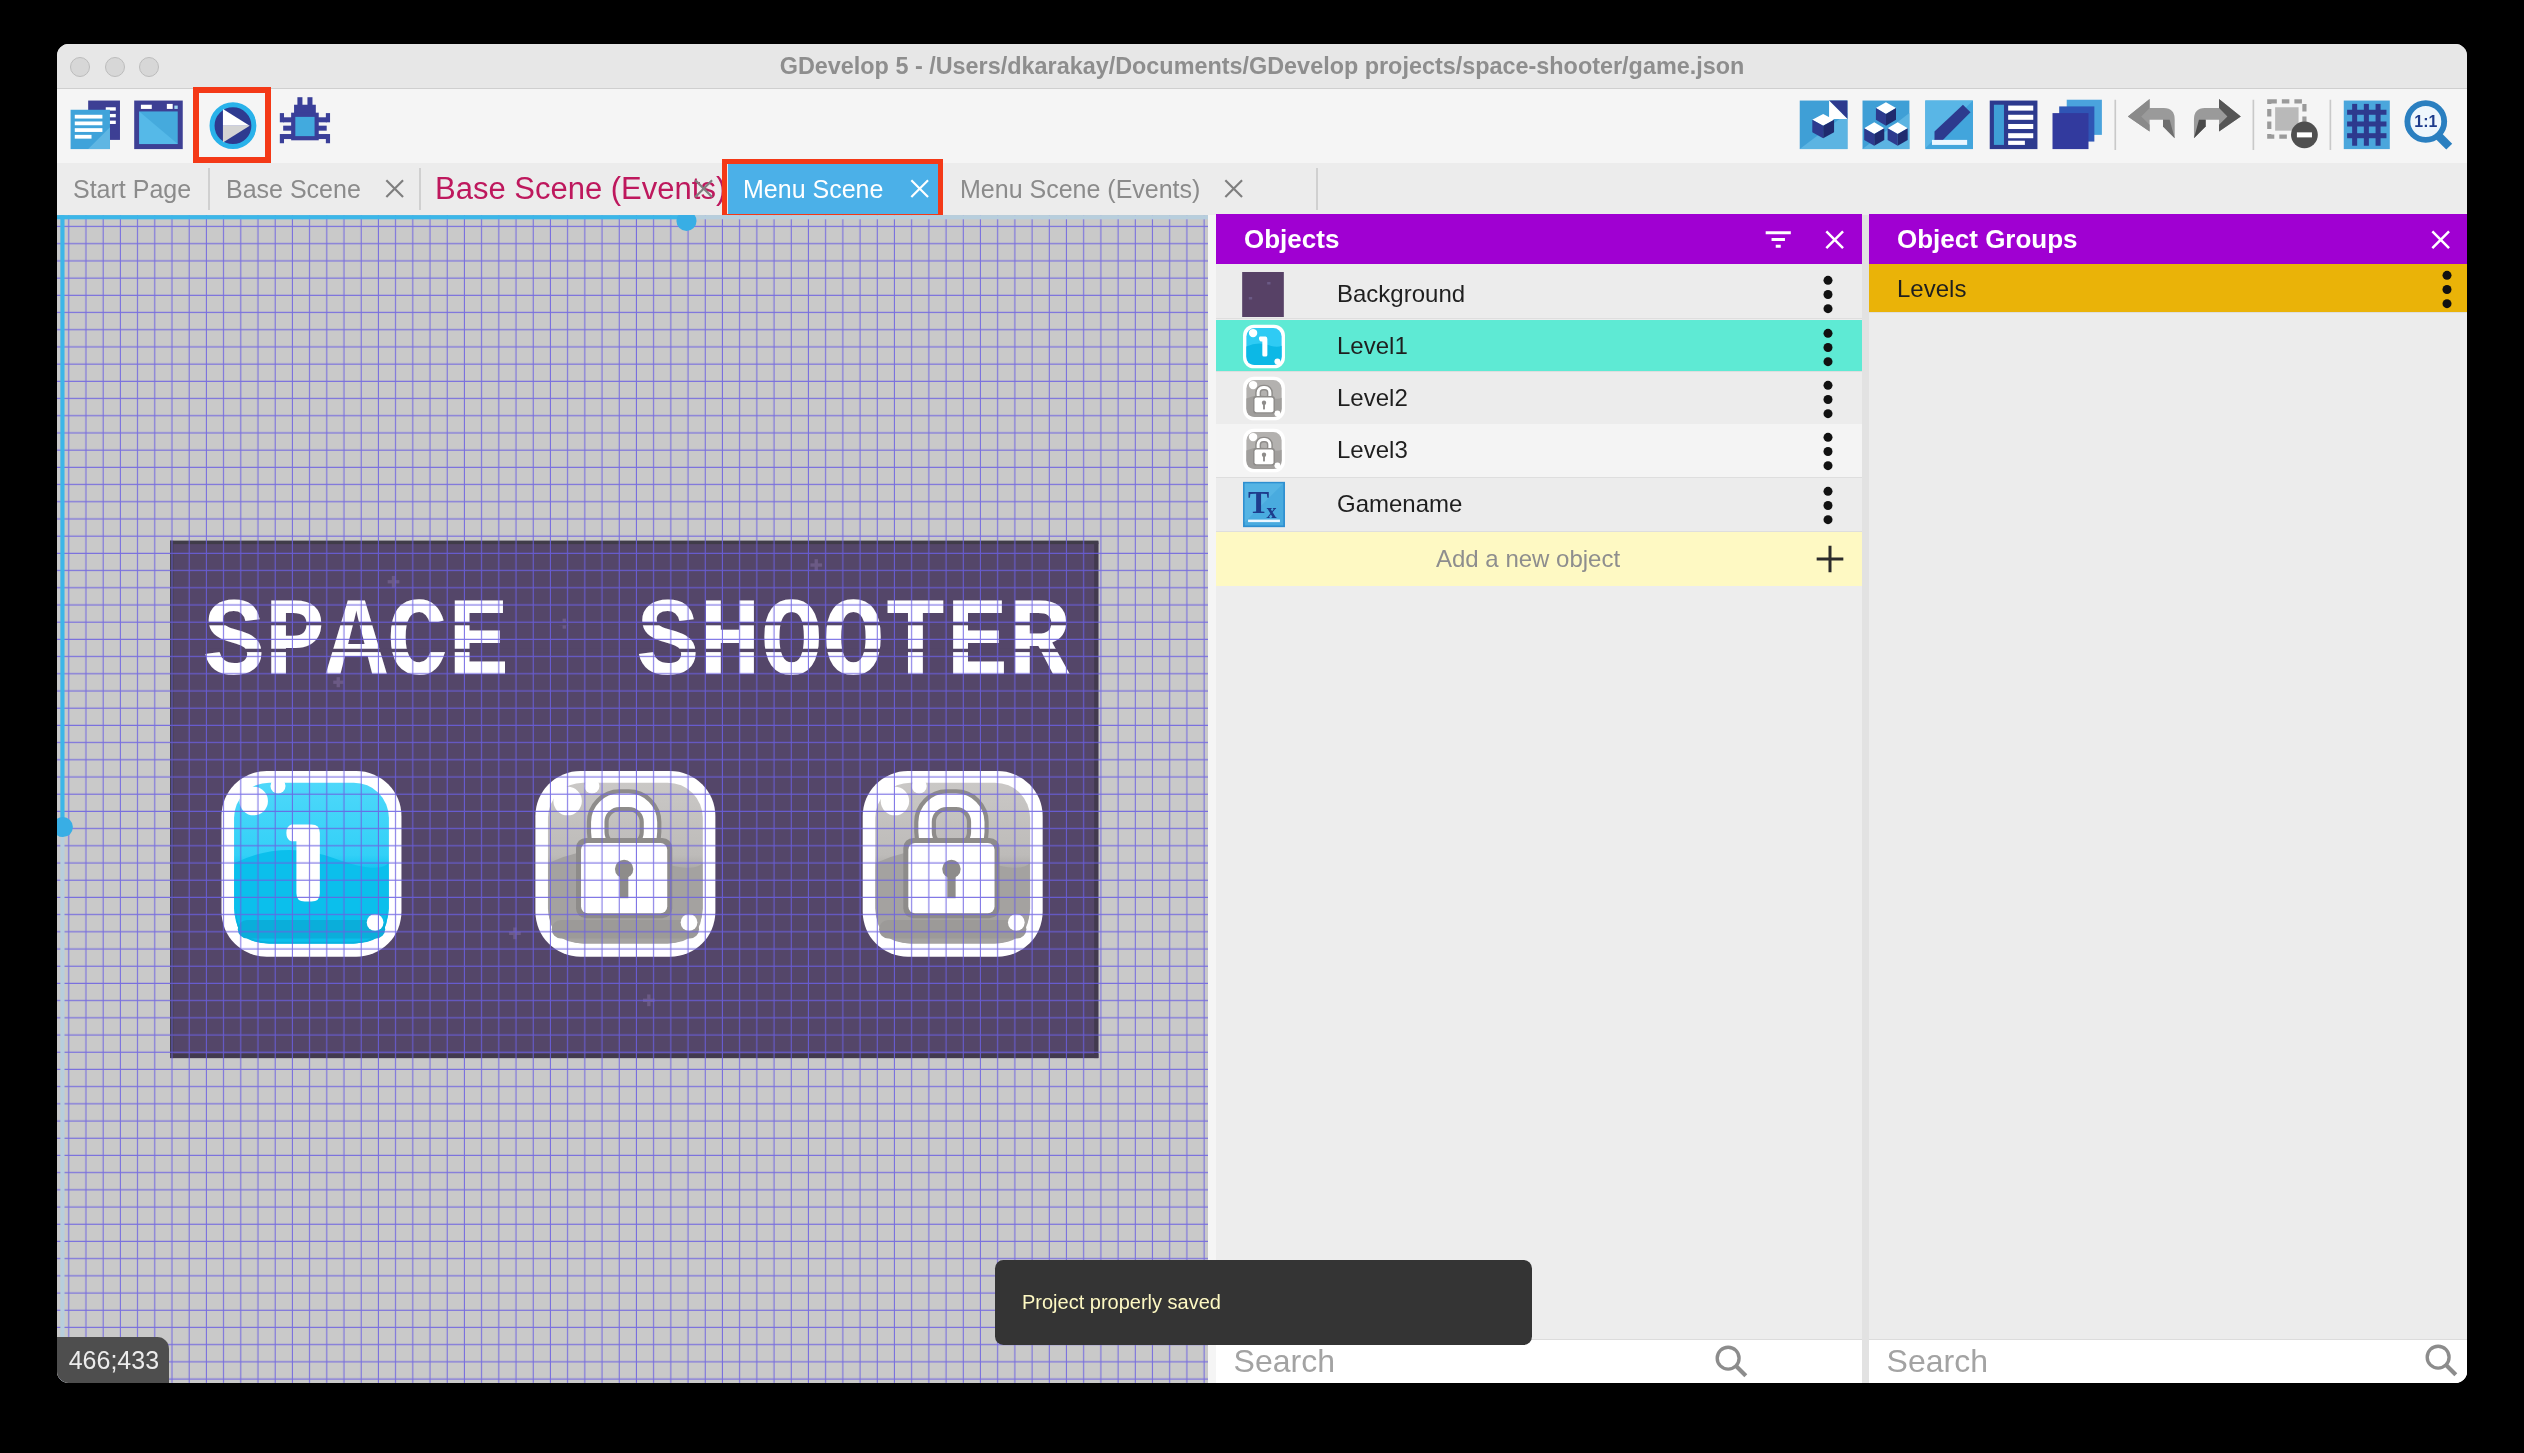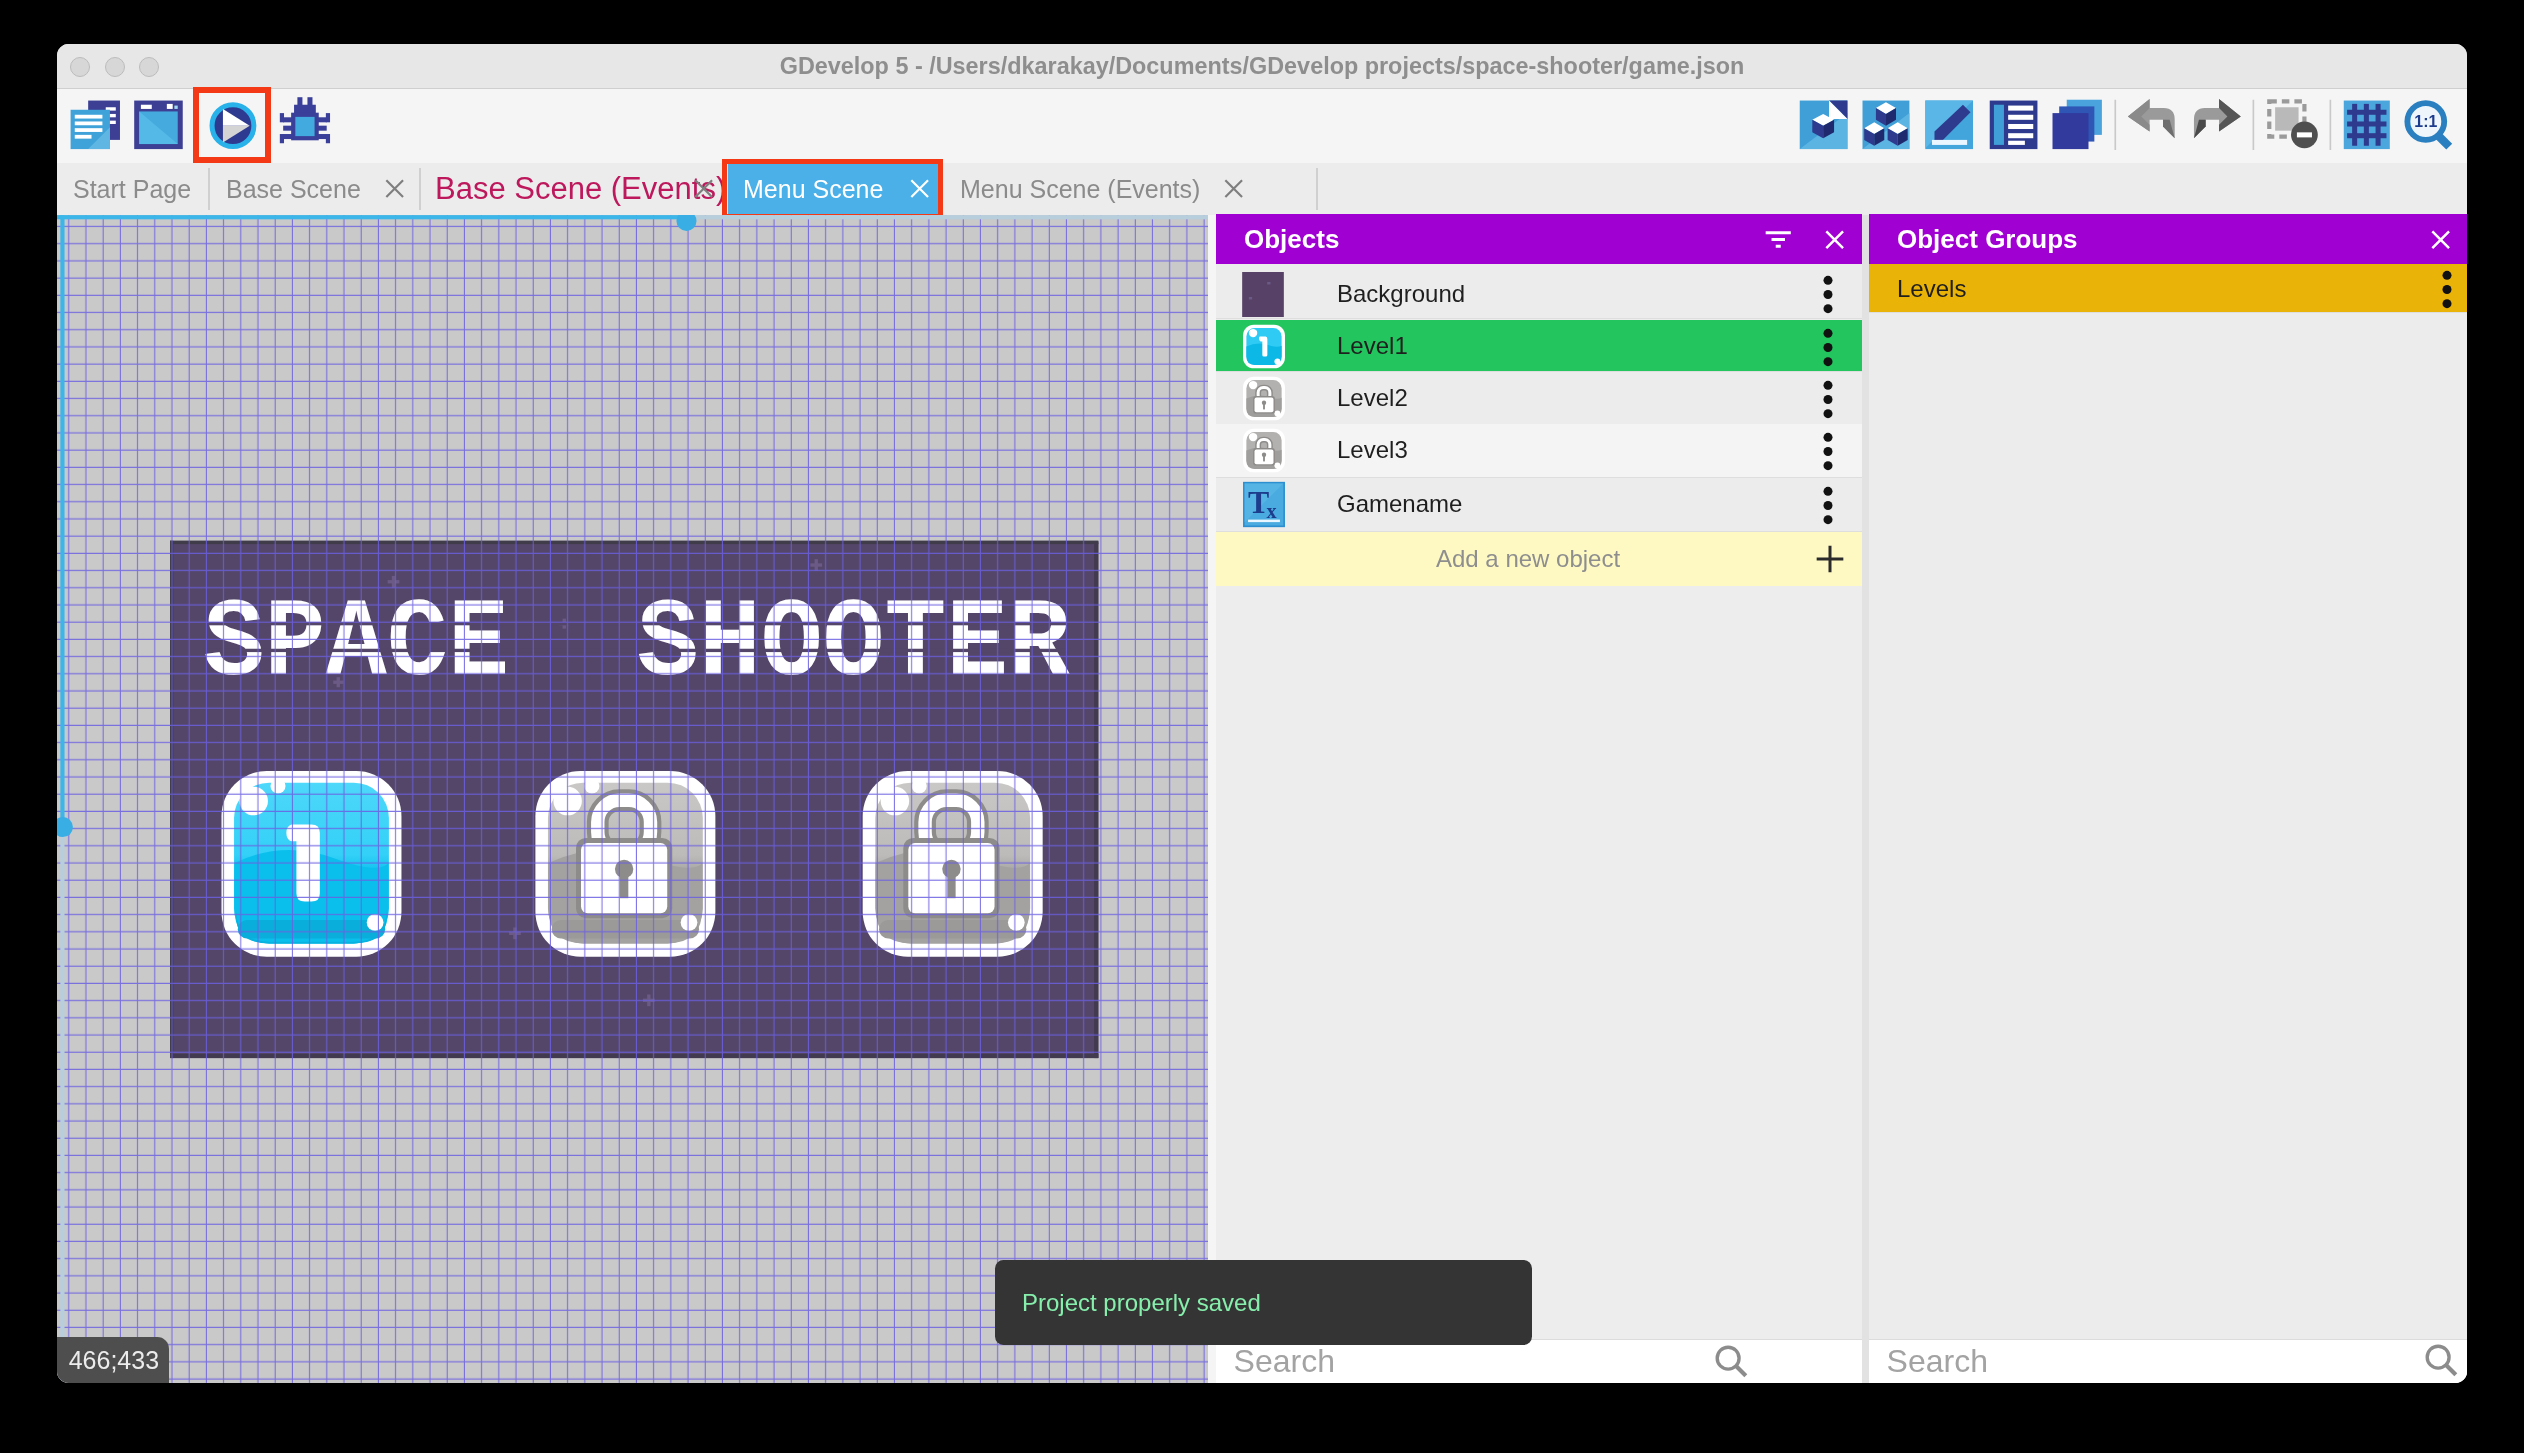--- a/index.html
+++ b/index.html
@@ -18,21 +18,21 @@
   
   #tabbar { left:0; top:119px; width:2410px; height:52px; background:#ececec; }
   .tabsep { position:absolute; top:5px; width:1.7px; height:42px; background:#d0d0d0; }
   .xg { position:absolute; top:14.2px; width:23.4px; height:23.4px; }
   .rowtxt { position:absolute; font-size:24px; color:#1f1f1f; line-height:33px; }
   .gray { color:#8e8e8e; }
   .search { position:absolute; top:1124px; height:44px; background:#ffffff; border-top:1.7px solid #dcdcdc; }
   .search .ph { position:absolute; top:0; height:42px; line-height:42px; font-size:32px; color:#a3a3a3; }
   
   #toast { left:938px; top:1216px; width:537px; height:85px; background:#343434; border-radius:8.4px; }
-  #toast span { position:absolute; left:27px; top:0; height:99px; line-height:85px; color:#86efac; font-size:24px; }
+  #toast span { position:absolute; left:27px; top:0; height:99px; line-height:85px; color:#fef9c3; font-size:20px; }
   #badge { left:0; top:1293px; width:112px; height:46px; background:#4e4e4e; border-radius:0 11.7px 0 0; }
   #badge span { position:absolute; left:11.7px; top:0; height:46px; line-height:46px; color:#ececec; font-size:25px; }
 </style>
 </head>
 <body>
 <div id="win">
 
   <div class="abs" id="titlebar"></div>
   <div class="tl" style="left:13.4px;"></div>
   <div class="tl" style="left:48px;"></div>
@@ -330,21 +330,21 @@
 
     <div style="position:absolute;left:0;top:-0.8px;width:646px;height:50px;background:#a000d2;">
       <span style="position:absolute;left:28px;top:0;height:50px;line-height:50px;color:#fff;font-size:26px;font-weight:bold;">Objects</span>
       <svg style="position:absolute;left:548px;top:11.7px;" width="28.5" height="27" viewBox="0 0 34 32">
           <path d="M2 8 H32 M9 16 H25 M14 24 H20" stroke="#fff" stroke-width="3.4"></path>
         </svg>
       <svg style="position:absolute;left:607px;top:13.4px;" width="23.4" height="23.4" viewBox="0 0 28 28">
           <path d="M4 4 L24 24 M24 4 L4 24" stroke="#fff" stroke-width="3"></path>
         </svg>
     </div>
-    <div style="position:absolute;left:0;top:105px;width:646px;height:52px;background:#22c55e;border-bottom:1.7px solid #dedede;">
+    <div style="position:absolute;left:0;top:105px;width:646px;height:52px;background:#5eead4;border-bottom:1.7px solid #dedede;">
       <svg style="position:absolute;left:26px;top:3.3px;" width="44" height="47" viewBox="0 0 52 56">
           <rect x="1" y="2" width="50" height="52" rx="13" fill="#fff"></rect>
           <rect x="5" y="6" width="42" height="44" rx="10" fill="#2fcbf4"></rect>
           <path d="M5 28 Q18 22 30 26 Q42 30 47 27 L47 40 Q47 50 37 50 L15 50 Q5 50 5 40 Z" fill="#0cb8e6"></path>
           <circle cx="13" cy="12" r="5" fill="#fff"></circle>
           <circle cx="42" cy="46" r="3.6" fill="#fff"></circle>
           <path d="M21 16 L28 16 Q30 16 30 19 L30 38 Q30 40 28 40 L26 40 Q24 40 24 38 L24 22 L22 22 Q20 21 20 18.5 Q20 16.5 21 16 Z" fill="#fff"></path>
         </svg>
       <span class="rowtxt" style="left:121px;top:9.2px;">Level1</span>
       <svg style="position:absolute;left:607px;top:7.5px;" width="10" height="39" viewBox="0 0 12 46">

